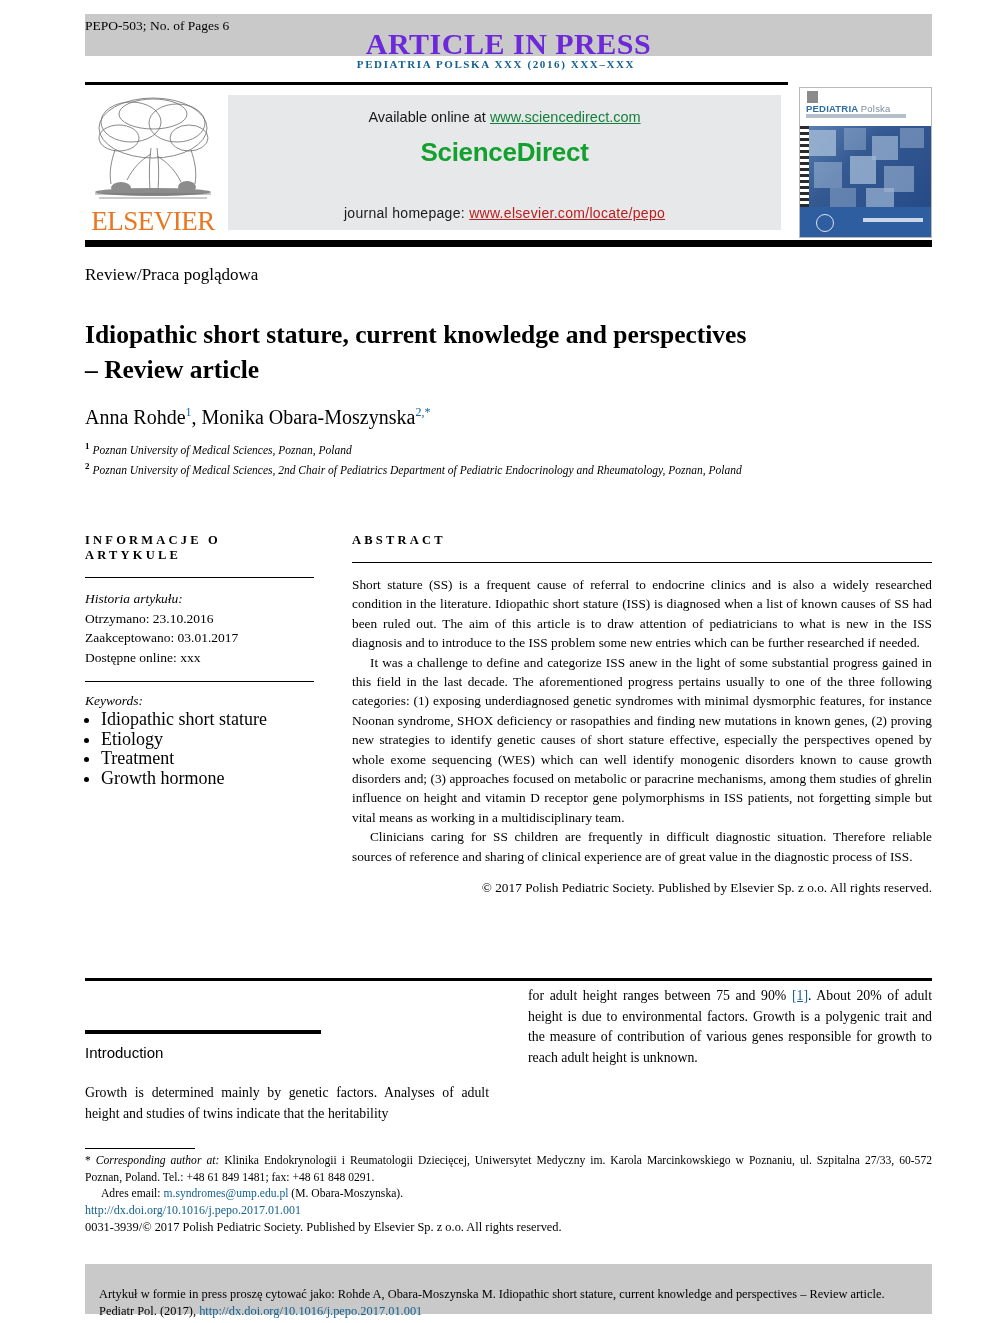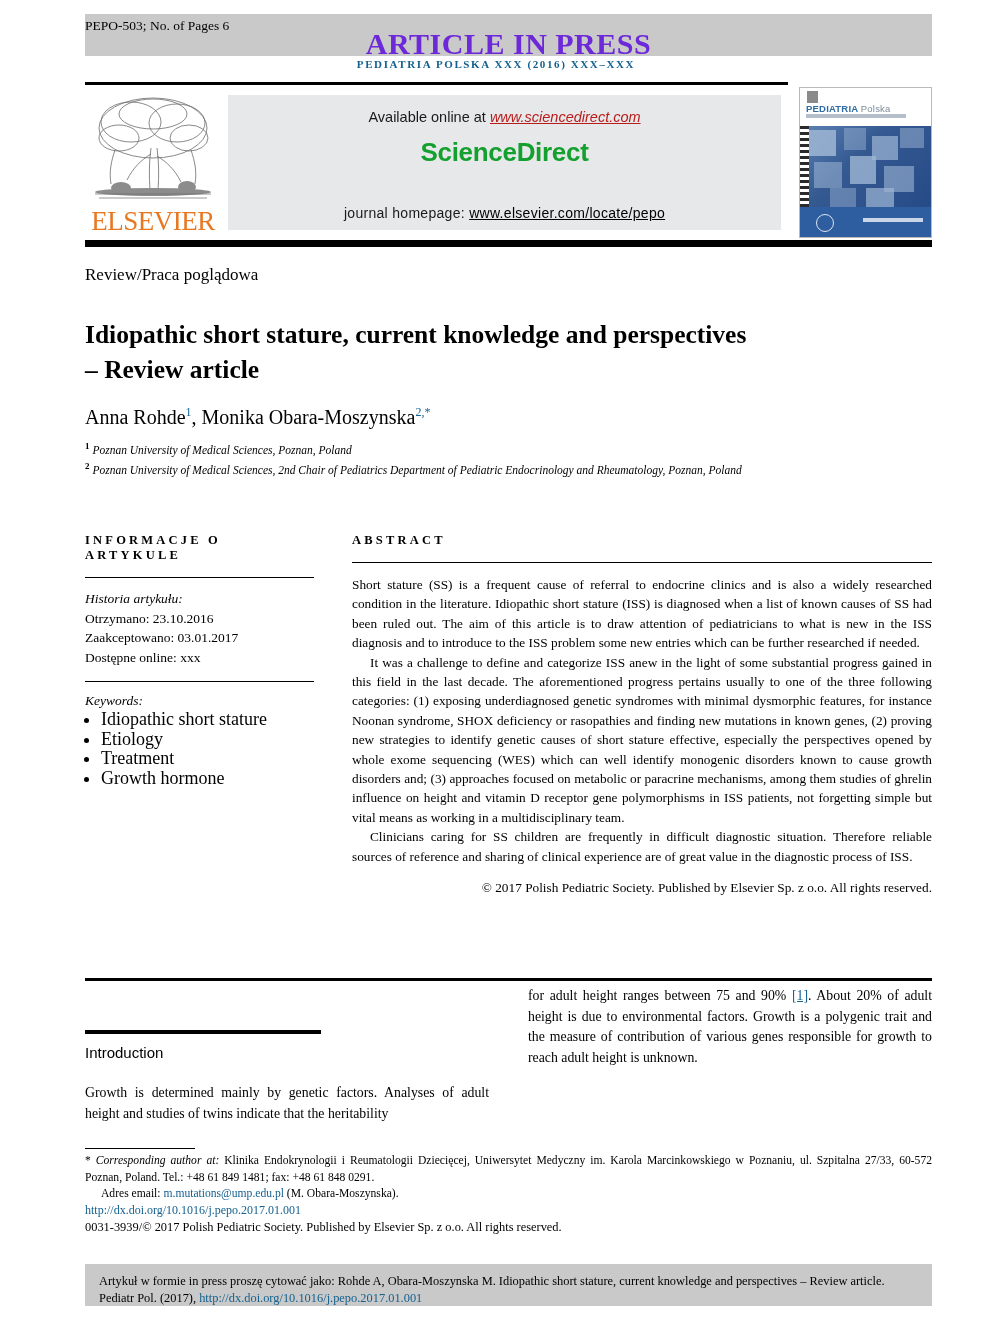--- a/index.html
+++ b/index.html
@@ -120,41 +120,41 @@
     background: #e7e8e9;
   }
   .sd-avail {
     position: absolute;
     top: 14px; left: 0; right: 0;
     text-align: center;
     font-family: "Liberation Sans", sans-serif;
     font-size: 14.5px;
     color: #1a1a1a;
   }
-  .sd-avail a { color: #b91c1c; font-style: italic; }
+  .sd-avail a { color: #15803d; }
   .sd-logo {
     position: absolute;
     top: 42px; left: 0; right: 0;
     text-align: center;
     font-family: "Liberation Sans", sans-serif;
     font-weight: bold;
     font-size: 26px;
     color: #14a02e;
     letter-spacing: -0.3px;
   }
   .sd-home {
     position: absolute;
     bottom: 9px; left: 0; right: 0;
     text-align: center;
     font-family: "Liberation Sans", sans-serif;
     font-size: 14px;
     letter-spacing: 0.3px;
     color: #1a1a1a;
   }
-  .sd-home a { color: #000000; }
+  .sd-home a { color: #b91c1c; }
 
   
   .cover {
     position: absolute;
     right: 0;
     top: 0;
     width: 133px;
     height: 151px;
     background: #ffffff;
     border: 1px solid #b9b9b9;
@@ -415,24 +415,24 @@
     font-size: 12.4px;
     font-family: "Liberation Serif", serif;
   }
 
   
   .cite-box {
     position: absolute;
     left: 85px;
     top: 1264px;
     width: 847px;
-    height: 42px;
+    height: 50px;
     background: #c9c9c9;
     box-sizing: border-box;
-    padding: 9px 14px;
+    padding: 22px 14px;
   }
   .cite-text {
     font-size: 12.4px;
     line-height: 17px;
     font-family: "Liberation Serif", serif;
     color: #000;
   }
 </style>
 </head>
 <body>
@@ -565,21 +565,21 @@
     <p class="body-p">Growth is determined mainly by genetic factors. Analyses of adult height and studies of twins indicate that the heritability</p>
   </div>
 
   <div class="body-right">
     <p class="body-p"><span>for adult height ranges between 75 and 90% </span><a href="#" class="ref-link">[1]</a><span>. About 20% of adult height is due to environmental factors. Growth is a polygenic trait and the measure of contribution of various genes responsible for growth to reach adult height is unknown.</span></p>
   </div>
 
   <div class="fn-rule"></div>
   <div class="footnote">
     <span>*</span> <i>Corresponding author at:</i><span> Klinika Endokrynologii i Reumatologii Dziecięcej, Uniwersytet Medyczny im. Karola Marcinkowskiego w Poznaniu, ul. Szpitalna 27/33, 60-572 Poznan, Poland. Tel.: +48 61 849 1481; fax: +48 61 848 0291.</span>
-    <span class="ind"><span>Adres email: </span><a href="#" class="link">m.mutations@ump.edu.pl</a><span> (M. Obara-Moszynska).</span></span>
+    <span class="ind"><span>Adres email: </span><a href="#" class="link">m.syndromes@ump.edu.pl</a><span> (M. Obara-Moszynska).</span></span>
   </div>
   <div class="doi-line"><a href="#" class="link">http://dx.doi.org/10.1016/j.pepo.2017.01.001</a></div>
   <div class="issn-line">0031-3939/© 2017 Polish Pediatric Society. Published by Elsevier Sp. z o.o. All rights reserved.</div>
 
   <div class="cite-box">
     <div class="cite-text"><span>Artykuł w formie in press proszę cytować jako: Rohde  A, Obara-Moszynska  M. Idiopathic short stature, current knowledge and perspectives – Review article. Pediatr Pol. (2017), </span><a href="#" class="link">http://dx.doi.org/10.1016/j.pepo.2017.01.001</a></div>
   </div>
 
 </div>
 

